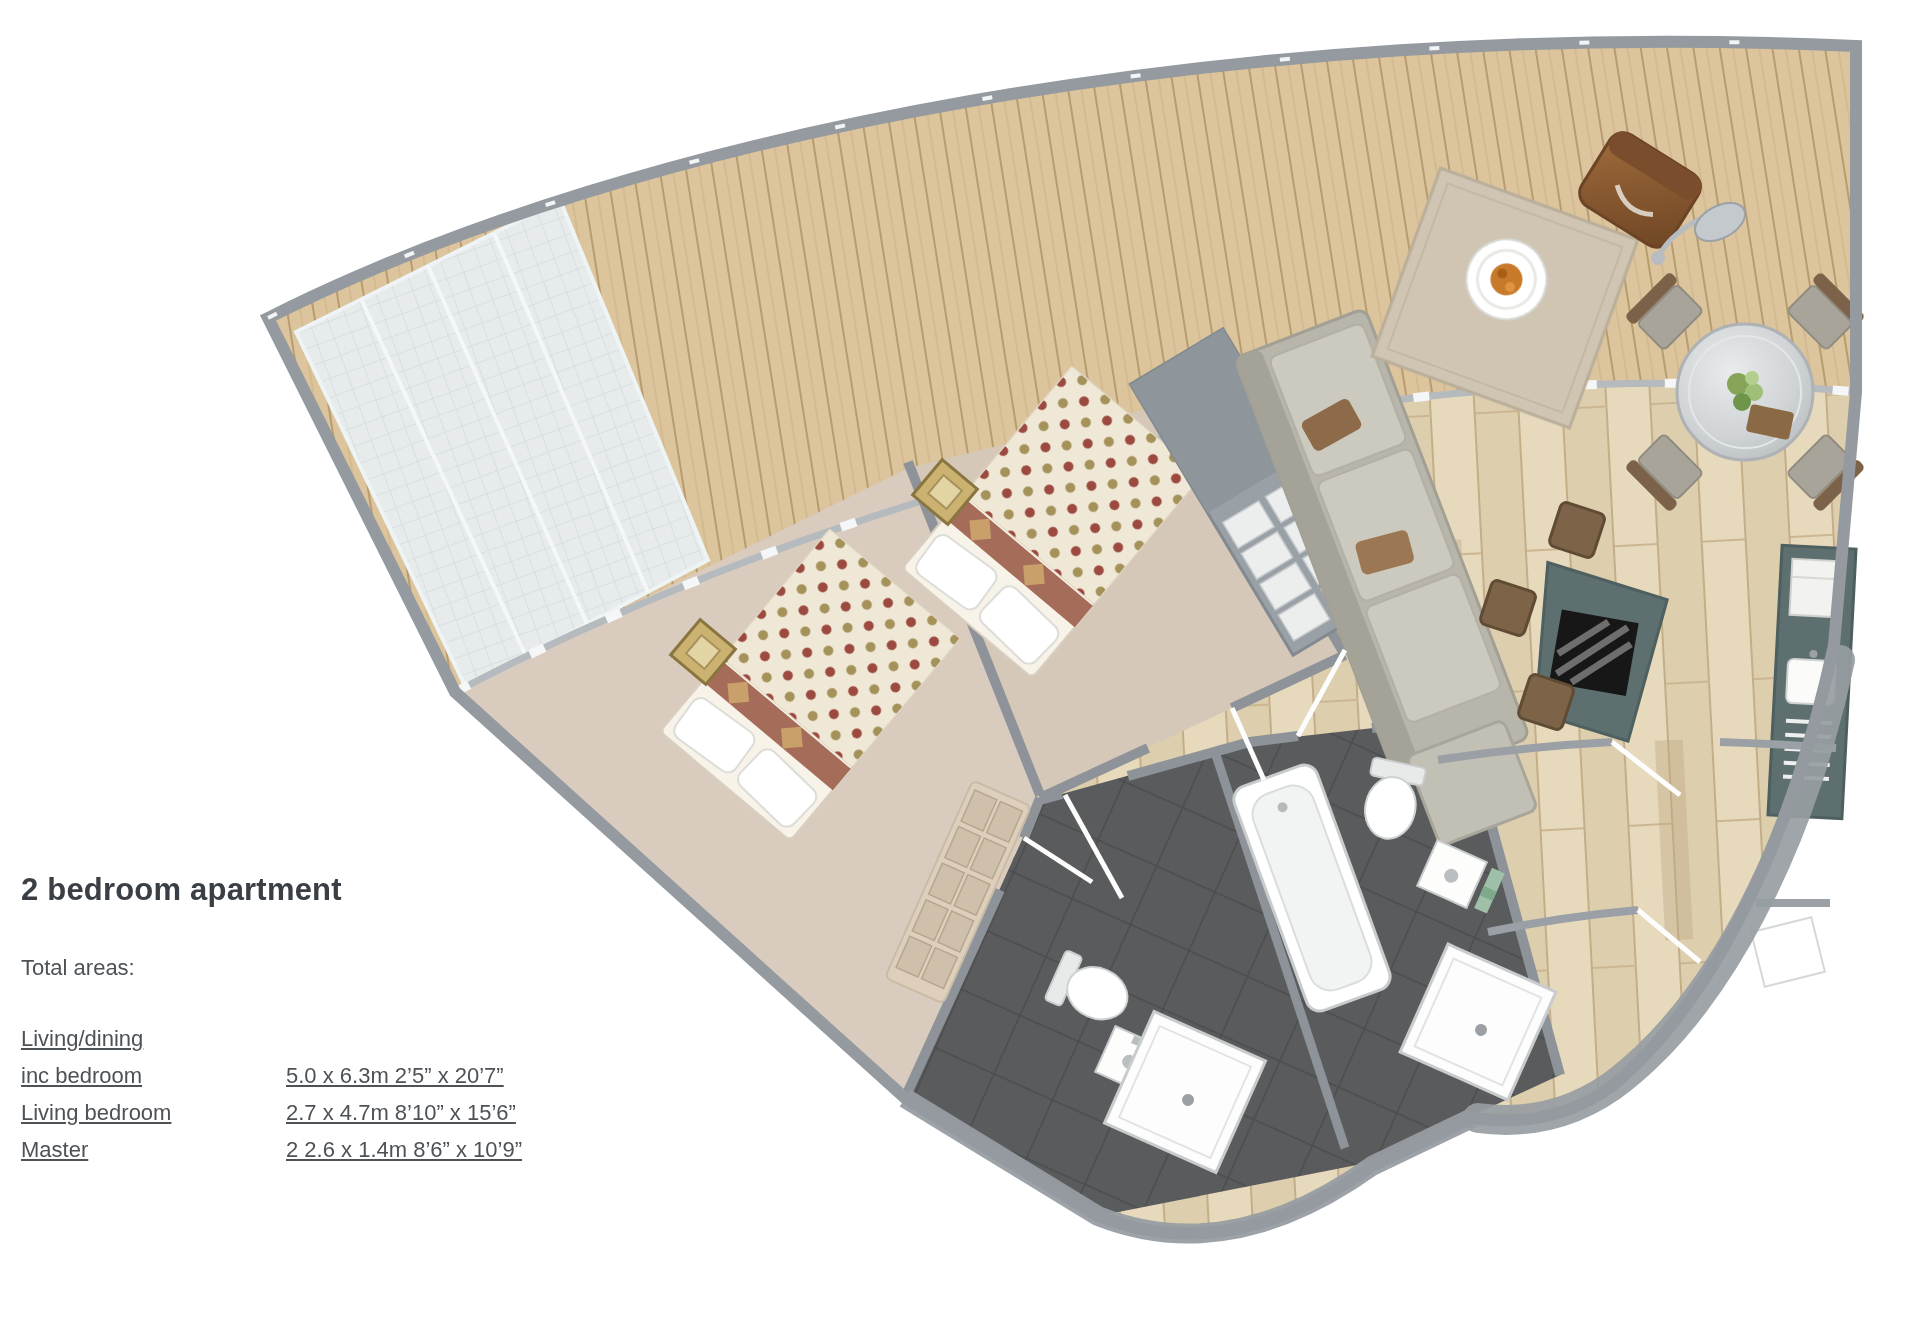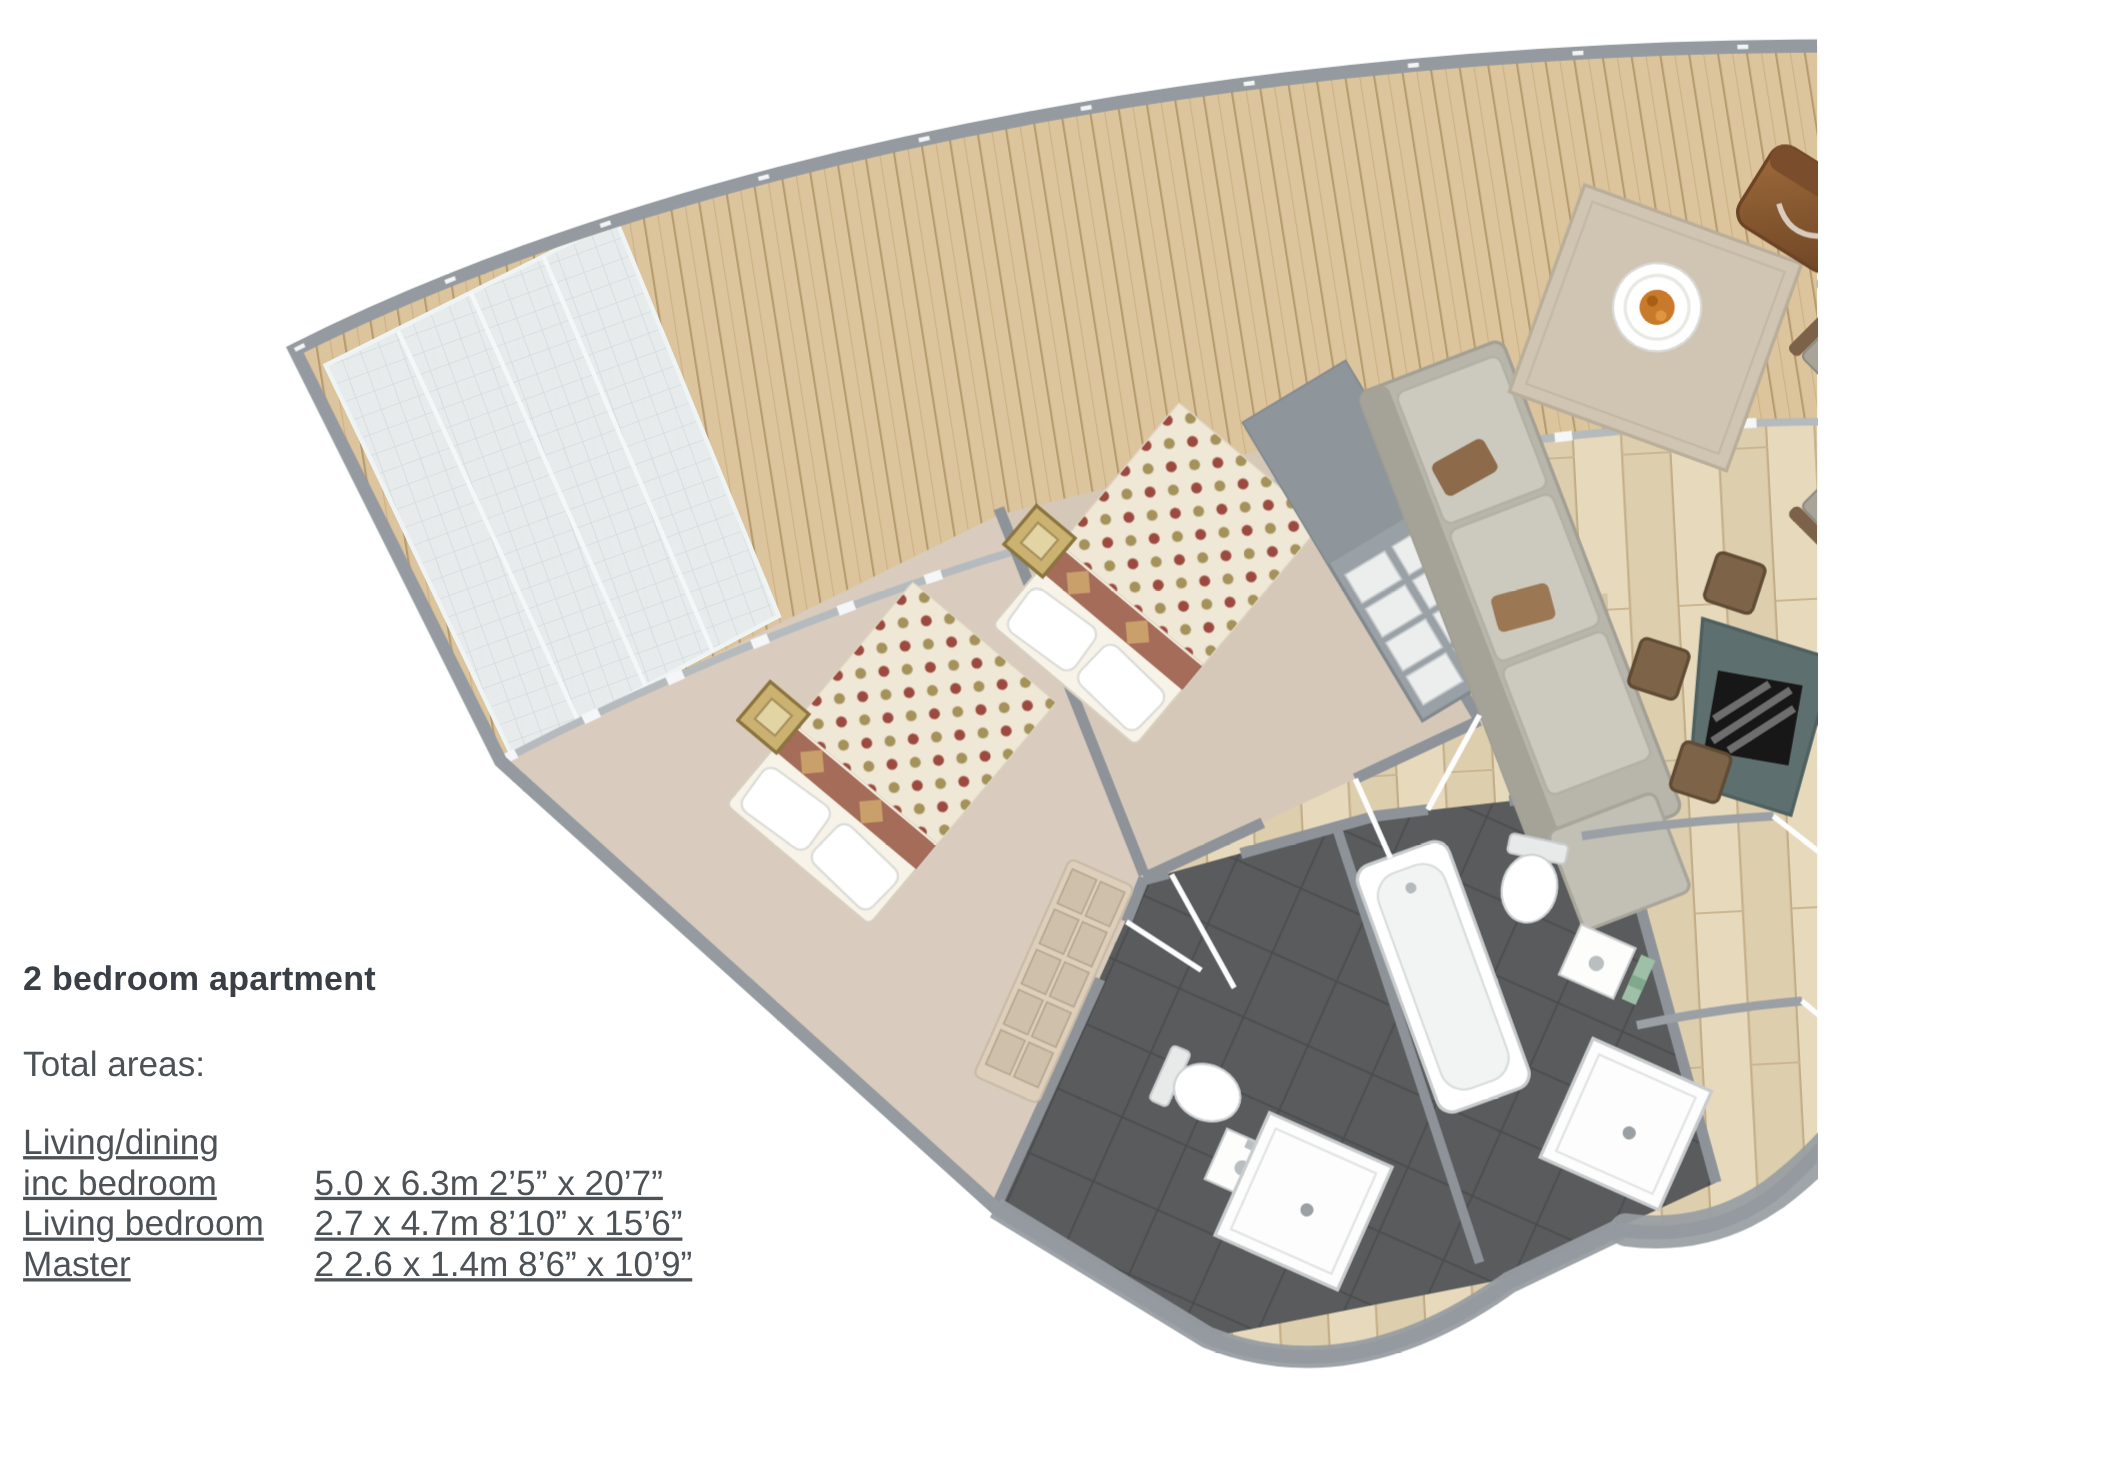--- a/index.html
+++ b/index.html
@@ -1,21 +1,21 @@
 <!DOCTYPE html>
 <html><head>
 <meta charset="utf-8">
 <style>
   html,body{margin:0;padding:0;background:#ffffff;}
-  .stage{position:relative;width:1652px;height:1336px;background:#ffffff;overflow:hidden;
+  .stage{position:relative;width:1920px;height:1336px;background:#ffffff;overflow:hidden;
          font-family:"Liberation Sans", sans-serif;}
   .plan-svg{position:absolute;left:0;top:0;}
   .specs{position:absolute;left:21px;top:872px;width:760px;color:#4d5257;}
   .specs .title{font-size:31px;font-weight:700;color:#3a3f45;letter-spacing:.2px;}
-  .row{display:flex;font-size:32px;line-height:37px;}
+  .row{display:flex;font-size:22px;line-height:37px;}
   .row .lbl{width:265px;flex:0 0 265px;}
   .row.total{margin-top:41px;}
   .rows-group{margin-top:34px;text-decoration:underline;}
 </style>
 </head>
 <body>
 
 <div class="stage">
 
   <svg class="plan-svg" width="1920" height="1336" viewBox="0 0 1920 1336" aria-hidden="true">

